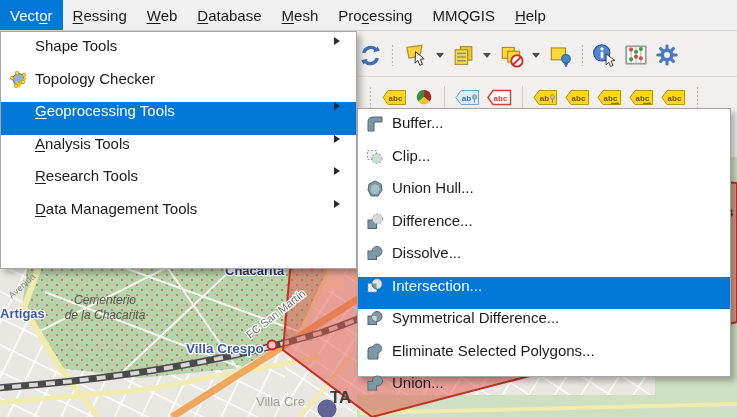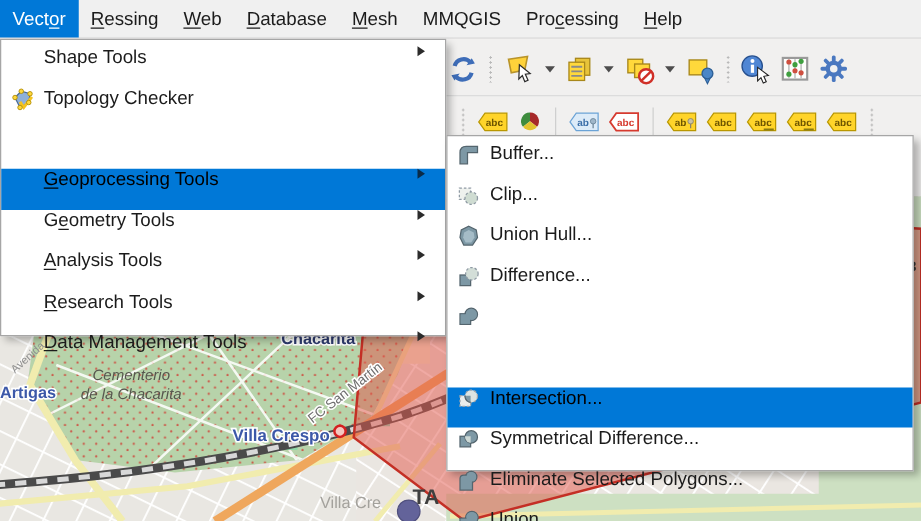--- a/index.html
+++ b/index.html
@@ -21,21 +21,21 @@
   .grip{width:5px;height:22px;margin:0 2px;
         background-image:radial-gradient(#b9b9b9 1px, transparent 1.2px);background-size:5px 4px;}
   .dd{width:0;height:0;border-left:4px solid transparent;border-right:4px solid transparent;
       border-top:5px solid #4d4d4d;margin:0 2px;}
   
   .menu{position:absolute;background:#ffffff;border:1px solid #a6a6a6;
         box-shadow:4px 4px 6px rgba(0,0,0,0.28);z-index:30;font-size:15px;color:#1b1b1b;padding:5px 0;}
   .vmenu{top:31px;left:0;width:357px;height:238px;box-sizing:border-box;}
   .smenu{top:108px;left:357px;width:374px;height:269px;box-sizing:border-box;z-index:40;}
   .mi,.smi{height:32.5px;display:flex;align-items:flex-start;cursor:default;}
-  .mi.hl,.smi.hl{background:#0078d7;color:#000000;margin-top:33px;}
+  .mi.hl,.smi.hl{background:#0078d7;color:#ffffff;}
   .mic{width:34px;display:flex;align-items:center;justify-content:center;flex:0 0 34px;}
   .ml{flex:1;white-space:nowrap;}
   .arr{flex:0 0 22px;display:flex;align-items:center;justify-content:flex-start;}
   .arr::after{content:"";width:0;height:0;border-top:4.5px solid transparent;
               border-bottom:4.5px solid transparent;border-left:6px solid #2b2b2b;}
   .mi.hl .arr::after{border-left-color:#0b2b46;}
   
   .map{position:absolute;top:157px;left:0;z-index:1;}
 </style>
 </head>
@@ -53,24 +53,24 @@
     <div class="mb-item">
         <span><span></span><span class="u">W</span><span>eb</span></span>
       </div>
     <div class="mb-item">
         <span><span></span><span class="u">D</span><span>atabase</span></span>
       </div>
     <div class="mb-item">
         <span><span></span><span class="u">M</span><span>esh</span></span>
       </div>
     <div class="mb-item">
+        <span><span>Pro</span><span class="u">c</span><span>essing</span></span>
+      </div>
+    <div class="mb-item">
         <span><span>MMQGIS</span><span class="u"></span><span></span></span>
-      </div>
-    <div class="mb-item">
-        <span><span>Pro</span><span class="u">c</span><span>essing</span></span>
       </div>
     <div class="mb-item">
         <span><span></span><span class="u">H</span><span>elp</span></span>
       </div>
   </div>
 
   <div class="toolbar">
     <div class="trow1">
       <div class="tbtn">
         <svg width="25" height="25" viewBox="0 0 24 24">
@@ -325,25 +325,20 @@
       <span class="ml"><span>Topology Checker</span><span class="u"></span><span></span></span>
       <span class="arr" style="visibility:hidden"></span>
     </div>
     <div class="mi hl">
       <span class="mic"></span>
       <span class="ml"><span></span><span class="u">G</span><span>eoprocessing Tools</span></span>
       <span class="arr"></span>
     </div>
     <div class="mi">
       <span class="mic"></span>
-      <span class="ml"><span>G</span><span class="u">e</span><span>ometry Tools</span></span>
-      <span class="arr"></span>
-    </div>
-    <div class="mi">
-      <span class="mic"></span>
       <span class="ml"><span></span><span class="u">A</span><span>nalysis Tools</span></span>
       <span class="arr"></span>
     </div>
     <div class="mi">
       <span class="mic"></span>
       <span class="ml"><span></span><span class="u">R</span><span>esearch Tools</span></span>
       <span class="arr"></span>
     </div>
     <div class="mi">
       <span class="mic"></span>
@@ -390,20 +385,21 @@
     </div>
     <div class="smi">
       <span class="mic">
         <svg width="20" height="20" viewBox="0 0 20 20">
           <circle cx="12" cy="7.5" r="5" fill="#7d98a5" stroke="#54656e"></circle>
           <rect x="3" y="7" width="8.5" height="8.5" fill="#7d98a5" stroke="#54656e"></rect>
           <circle cx="12" cy="7.5" r="4.4" fill="#7d98a5"></circle>
           <rect x="3.6" y="7.6" width="7.3" height="7.3" fill="#7d98a5"></rect>
         </svg>
       </span>
+      <span class="ml"><span>Dissolve...</span></span>
     </div>
     <div class="smi hl">
       <span class="mic">
         <svg width="20" height="20" viewBox="0 0 20 20">
           <rect x="3" y="6.5" width="8.5" height="8.5" fill="#e9edec" stroke="#9aa4ad" stroke-dasharray="2 1.6"></rect>
           <circle cx="12" cy="7" r="5" fill="#dde4e2" stroke="#9aa4ad" stroke-dasharray="2 1.6"></circle>
           <circle cx="12" cy="7" r="5" fill="#7d98a5" stroke="#54656e" clip-path="url(#cpInt)"></circle>
         </svg>
       </span>
       <span class="ml"><span>Intersection...</span></span>

